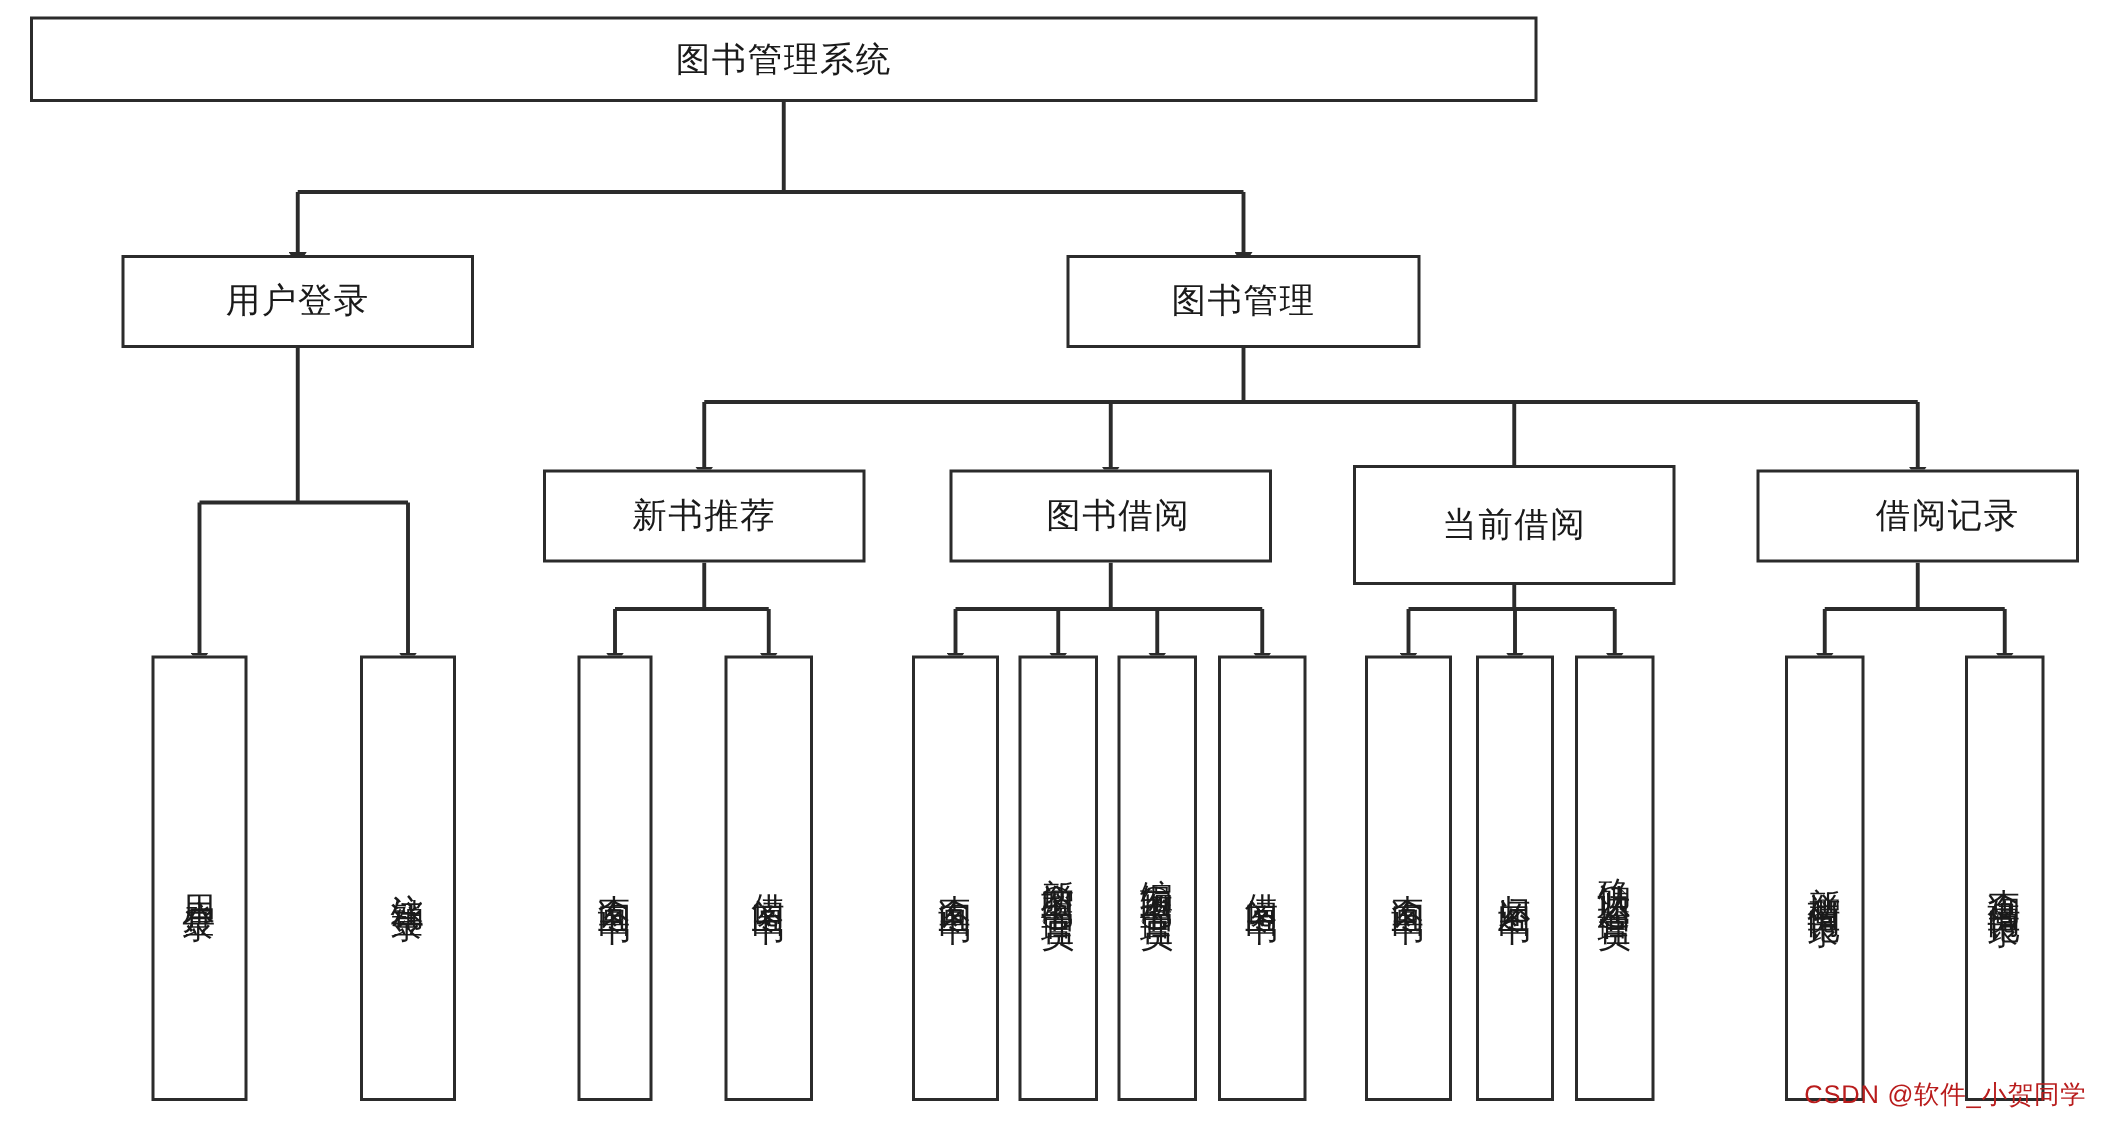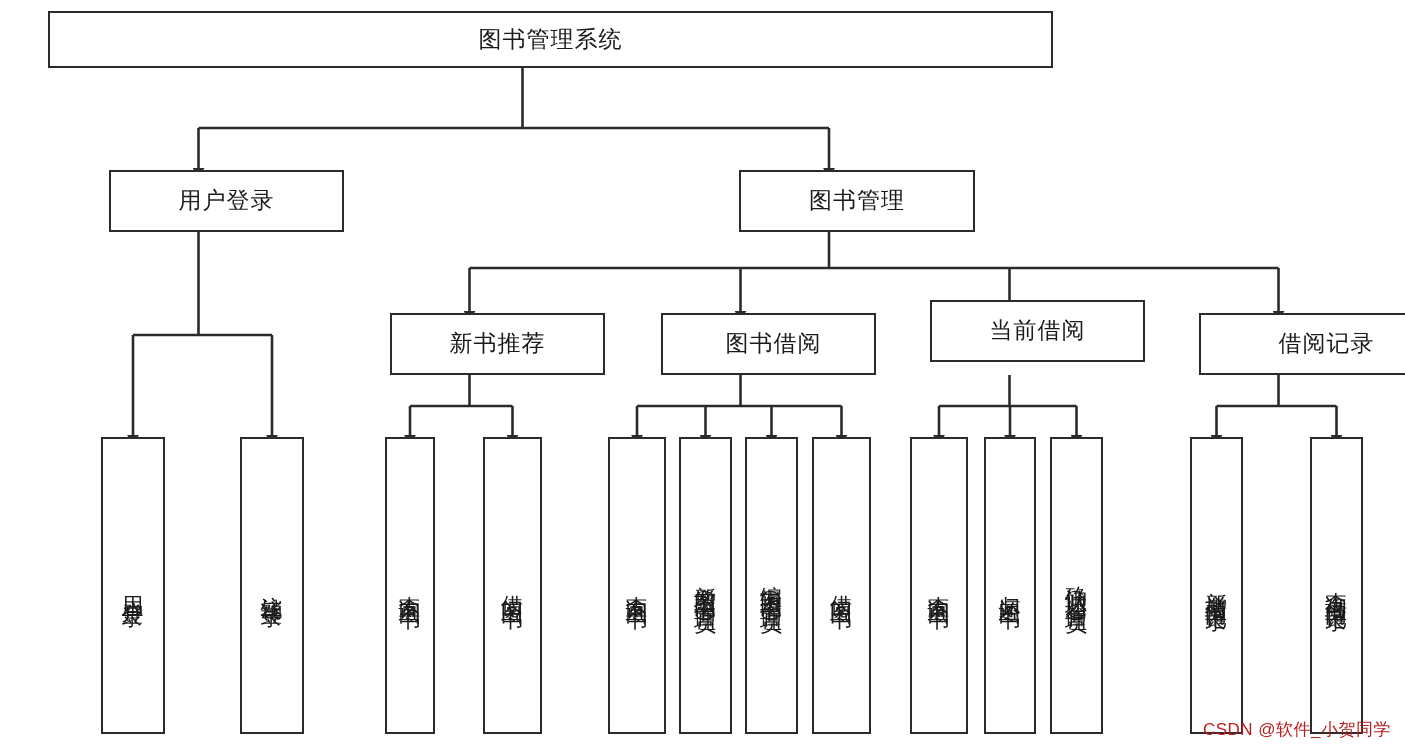--- a/index.html
+++ b/index.html
@@ -32,21 +32,20 @@
     display: flex;
     align-items: center;
     justify-content: center;
     color: #1a1a1a;
     z-index: 2;
   }
   .node.horiz {
     font-size: 23px;
     letter-spacing: 1px;
     line-height: 1.1;
-    margin-left: 28px;
   }
   .node.vert {
     writing-mode: vertical-rl;
     text-orientation: upright;
     font-size: 22px;
     letter-spacing: 4px;
     line-height: 1.05;
     padding: 4px 0;
     white-space: nowrap;
   }
@@ -125,21 +124,21 @@
   </div>
 
   <div class="node horiz" style="left: 711px; top: 170px; width: 236px; height: 62px;">
     <span class="label">图书管理</span>
   </div>
 
   <div class="node horiz" style="left: 633px; top: 313px; width: 215px; height: 62px; padding-left: 10px;">
     <span class="label">图书借阅</span>
   </div>
 
-  <div class="node horiz" style="left: 902px; top: 300px; width: 215px; height: 62px; align-items: center;">
+  <div class="node horiz" style="left: 902px; top: 310px; width: 215px; height: 80px; align-items: center;">
     <span class="label">当前借阅</span>
   </div>
 
   <div class="node horiz" style="left: 1171px; top: 313px; width: 215px; height: 62px; padding-left: 40px;">
     <span class="label">借阅记录</span>
   </div>
 
   <div class="node vert" style="left: 101px; top: 437px; width: 64px; height: 297px;">
     <span class="label">用户登录</span>
   </div>

